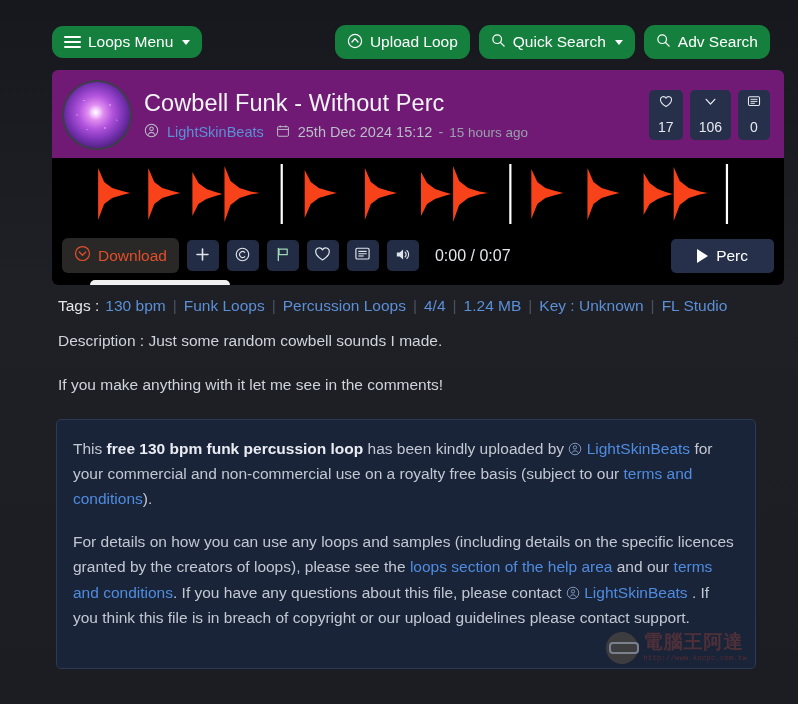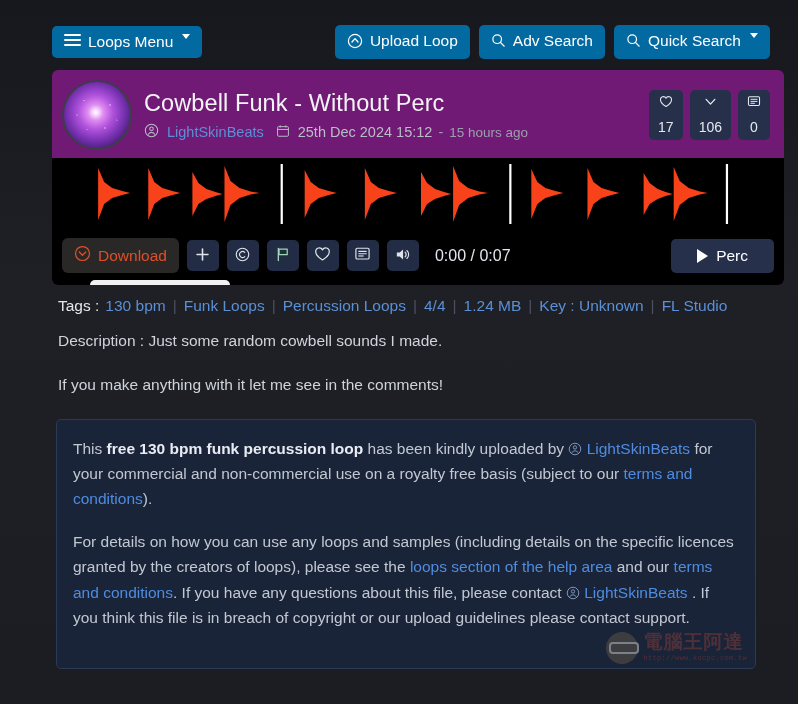--- a/index.html
+++ b/index.html
@@ -36,29 +36,29 @@
 
   
   .toolbar {
     display: flex;
     align-items: center;
     padding: 20px 14px 0 52px;
     height: 64px;
   }
 
   .btn {
-    background: #0369a1;
+    background: #15803d;
     border: none;
-    border-radius: 5px;
+    border-radius: 11px;
     color: #ffffff;
     font-size: 15.5px;
     font-family: "Liberation Sans", sans-serif;
     padding: 8px 12px;
     display: inline-flex;
-    align-items: flex-start;
+    align-items: center;
     gap: 7px;
     cursor: pointer;
     line-height: 1;
     white-space: nowrap;
   }
 
   .toolbar-right {
     margin-left: auto;
     display: flex;
     gap: 9px;
@@ -380,32 +380,32 @@
         <span>Upload Loop</span>
       </button>
 
       <button class="btn">
         <span>
           <svg width="15" height="15" viewBox="0 0 16 16">
               <circle cx="6.6" cy="6.6" r="4.6" fill="none" stroke="#fff" stroke-width="1.3"></circle>
               <line x1="10" y1="10" x2="14" y2="14" stroke="#fff" stroke-width="1.5" stroke-linecap="round"></line>
             </svg>
         </span>
-        <span>Adv Search</span>
+        <span>Quick Search</span>
+        <span class="caret"></span>
       </button>
 
       <button class="btn">
         <span>
           <svg width="15" height="15" viewBox="0 0 16 16">
               <circle cx="6.6" cy="6.6" r="4.6" fill="none" stroke="#fff" stroke-width="1.3"></circle>
               <line x1="10" y1="10" x2="14" y2="14" stroke="#fff" stroke-width="1.5" stroke-linecap="round"></line>
             </svg>
         </span>
-        <span>Quick Search</span>
-        <span class="caret"></span>
+        <span>Adv Search</span>
       </button>
 
     </div>
   </div>
 
   <div class="card">
 
     <div class="card-head">
 
       <div class="avatar"></div>

